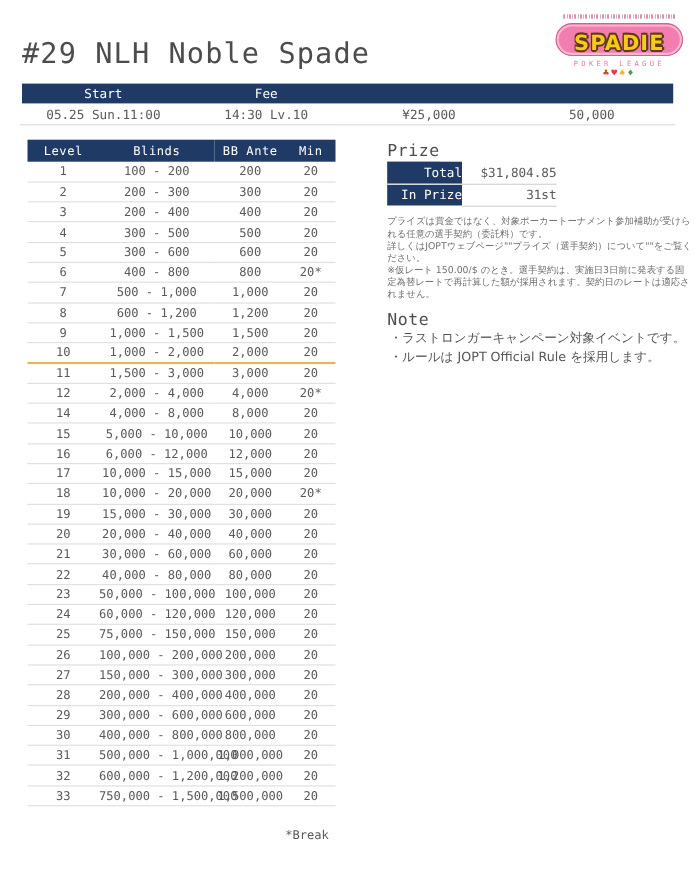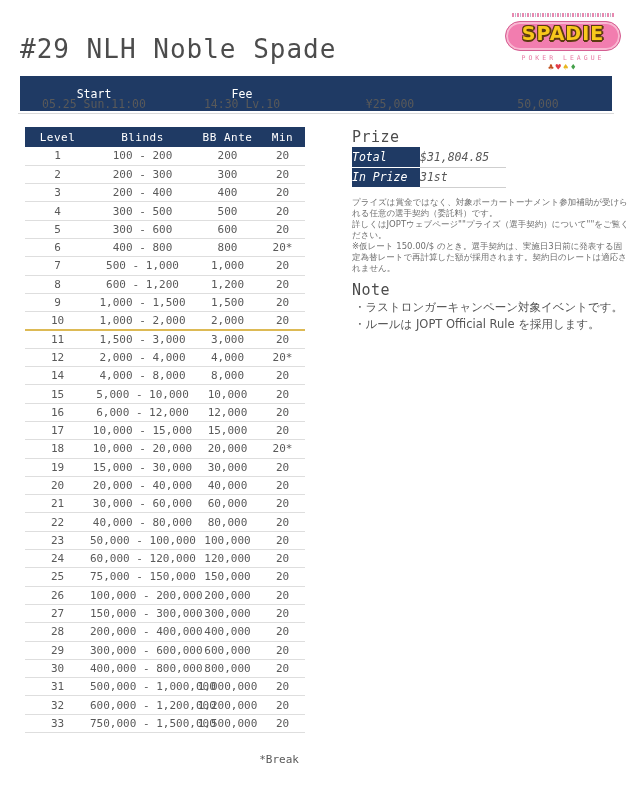--- a/index.html
+++ b/index.html
@@ -23,41 +23,41 @@
   }
   
   .logo{position:absolute;left:503px;top:13px;width:120px;text-align:center;}
   .logo-tagline{
     height:4px;width:102px;margin:0 auto 4px auto;
     background:repeating-linear-gradient(90deg,#e889b0 0 2px,#fff 2px 3px,#b9b9c9 3px 4px,#fff 4px 5px);
   }
   .logo-capsule{
     width:116px;height:30px;margin:0 auto;border-radius:15px;
     background:#f27daf;border:1px solid #d45f92;
-    display:flex;align-items:flex-start;justify-content:center;
+    display:flex;align-items:flex-end;justify-content:center;
     box-shadow:inset 0 0 0 2px #f9b8d2;
   }
   .logo-wordmark{
     font-family:"DejaVu Sans",sans-serif;font-weight:bold;font-size:19px;
     color:#f8c81c;letter-spacing:1px;
     text-shadow:-1px -1px 0 #5d3b12,1px -1px 0 #5d3b12,-1px 1px 0 #5d3b12,
                  1px 1px 0 #5d3b12,0 2px 0 #5d3b12,2px 0 0 #5d3b12;
   }
   .logo-subtitle{
     margin-top:3px;font-size:6.5px;letter-spacing:3px;color:#e87aa4;
     font-family:"DejaVu Sans Mono",monospace;white-space:nowrap;
   }
   .logo-suits{margin-top:1px;font-size:9px;letter-spacing:2px;line-height:9px;}
   
   .info-head,.info-values{
     position:absolute;left:20px;width:592px;
     display:grid;grid-template-columns:1fr 1fr 1fr 1fr;
     align-items:center;text-align:center;font-size:11.5px;white-space:nowrap;
   }
-  .info-head{top:76px;height:35px;background:var(--navy);color:#fff;}
+  .info-head{top:76px;height:18px;background:var(--navy);color:#fff;}
   .info-values{top:94px;height:19px;color:var(--txt);}
   .info-divider{position:absolute;left:18px;top:113px;width:596px;height:0;border-top:1px solid #d9d9d9;}
   
   .structure{
     position:absolute;left:25px;top:127px;width:280px;
     border-collapse:collapse;table-layout:fixed;font-size:11px;
   }
   .structure col:nth-child(1){width:65px;}
   .structure col:nth-child(2){width:105px;}
   .structure col:nth-child(3){width:65px;}
@@ -77,21 +77,21 @@
   }
   
   .prize-heading,.note-heading{
     position:absolute;left:352px;font-size:15px;color:#4c4c4c;
     font-family:"DejaVu Sans Mono",monospace;letter-spacing:0.5px;
   }
   .prize-heading{top:128px;border-bottom:1px solid #9a9a9a;padding-bottom:1px;}
   .prize-table{
     position:absolute;left:352px;top:147px;border-collapse:collapse;font-size:11.5px;
   }
-  .prize-table td{height:20px;text-align:left;white-space:nowrap;font-style:italic;}
+  .prize-table td{height:20px;text-align:right;white-space:nowrap;}
   .prize-table td.p-label{
     width:68px;background:var(--navy);color:#fff;border-bottom:1px solid #fff;
   }
   .prize-table td.p-value{width:86px;color:var(--txt);border-bottom:1px solid #cfcfcf;}
   .prize-disclaimer{
     position:absolute;left:352px;top:197px;width:278px;
     font-size:8.5px;line-height:11px;color:#6e6e6e;
     font-family:"DejaVu Sans",sans-serif;
   }
   

